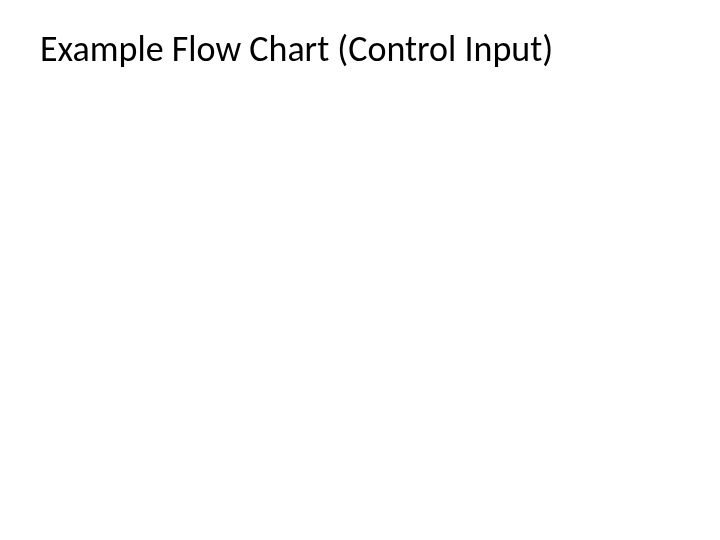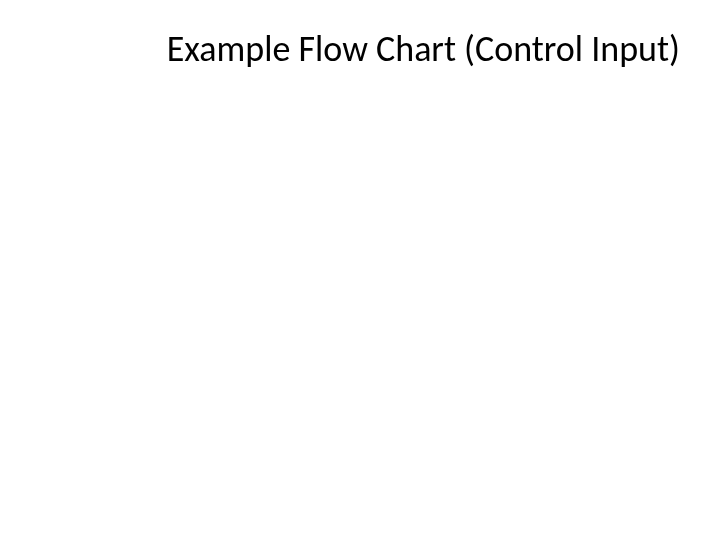--- a/index.html
+++ b/index.html
@@ -16,21 +16,21 @@
     }
     .slide {
       width: 100%;
       height: 100%;
       padding: 28px 40px;
     }
     .title {
       font-size: 36px;
       font-weight: 400;
       color: #000000;
-      text-align: right;
+      text-align: left;
       line-height: 1.2;
     }
   </style>
 </head>
 <body>
 
 <div class="slide">
   <h1 class="title">Example Flow Chart (Control Input)</h1>
 </div>
 

